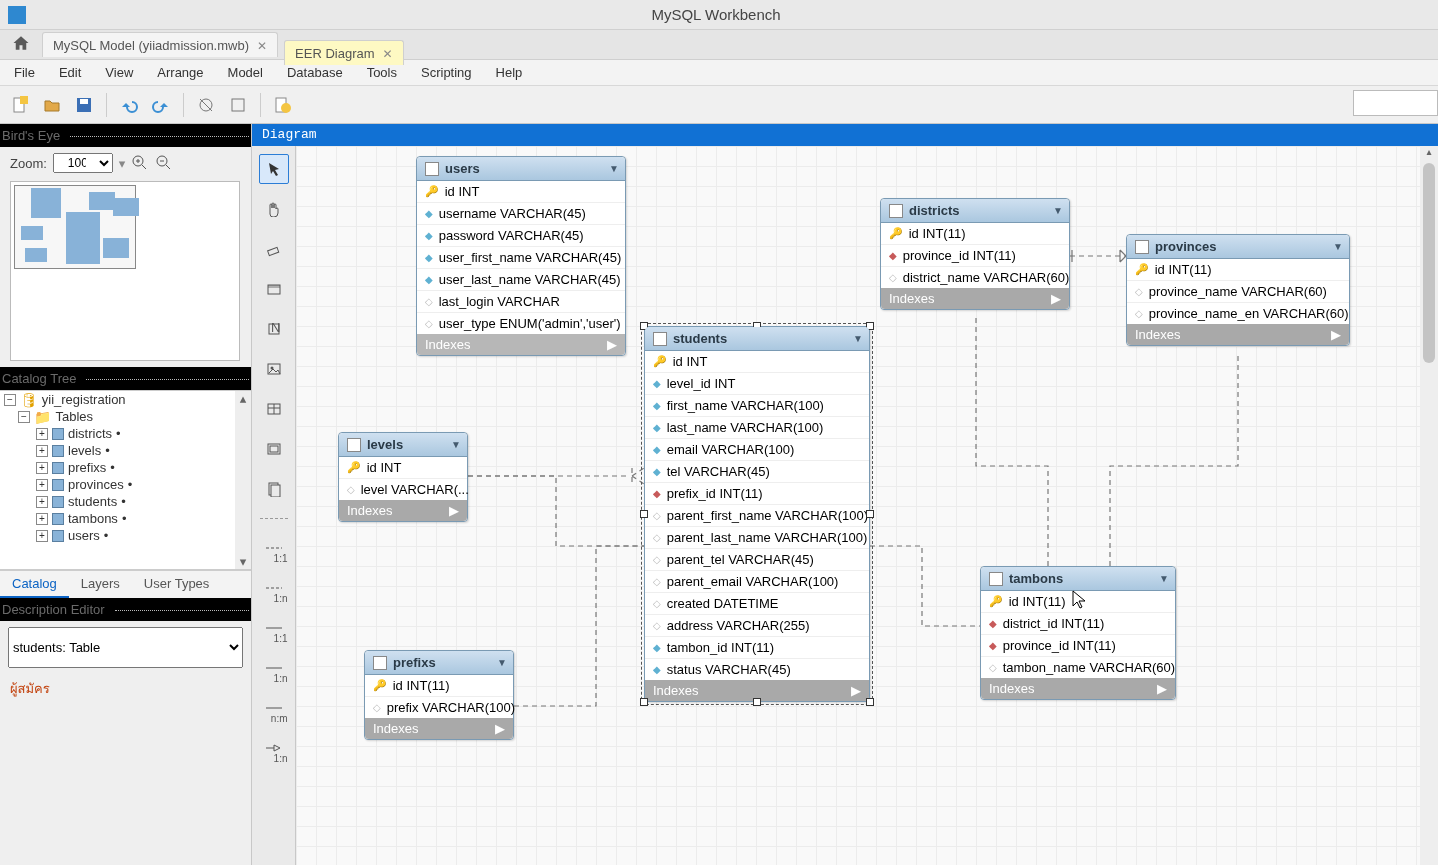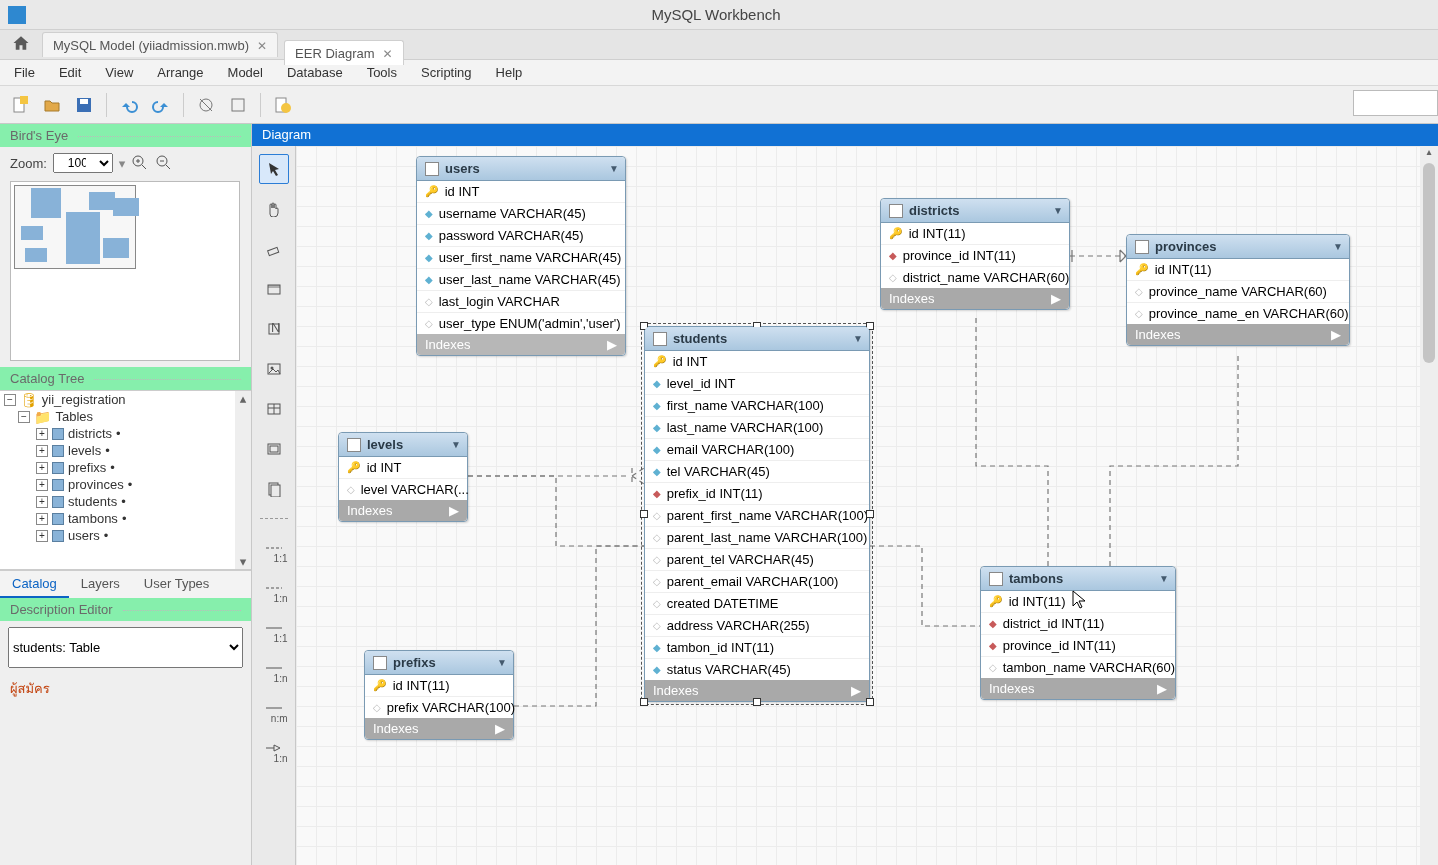--- a/index.html
+++ b/index.html
@@ -7,38 +7,38 @@
 
   
   .titlebar { height: 30px; background: #e9e9e9; display: flex; align-items: center; position: relative; border-bottom: 1px solid #d0d0d0; }
   .titlebar .logo { width: 18px; height: 18px; background: #2e88d0; margin: 0 8px; }
   .titlebar .title { position: absolute; left: 0; right: 6px; text-align: center; color: #444; font-size: 15px; pointer-events: none; }
 
   
   .tabs { height: 30px; background: #e5e5e5; display: flex; align-items: center; padding-left: 6px; border-bottom: 1px solid #cfcfcf; }
   .home-icon { width: 22px; height: 22px; margin: 0 10px 4px 4px; color: #5a5a5a; display:flex; align-items:center; justify-content:center; }
   .tab { background: #f4f4f4; border: 1px solid #cfcfcf; border-bottom: none; padding: 5px 10px 4px 10px; margin-right: 6px; display: flex; align-items: center; gap: 8px; color: #555; border-radius: 3px 3px 0 0;}
-  .tab.active { background: #ffffff; margin-top: 16px; }
+  .tab.active { background: #fef9c3; margin-top: 16px; }
   .tab-close { color: #888; font-size: 12px; cursor: pointer; }
 
   
   .menubar { height: 26px; background: #f3f3f3; display: flex; align-items: center; padding: 0 4px; gap: 4px; border-bottom: 1px solid #d8d8d8; }
   .menuitem { padding: 3px 10px; color: #333; cursor: default; }
 
   
   .toolbar { height: 38px; background: #f0f0f0; display: flex; align-items: center; padding: 0 6px; gap: 4px; border-bottom: 1px solid #c8c8c8; position: relative;}
   .tbtn { width: 28px; height: 28px; display: flex; align-items: center; justify-content: center; color: #555; border-radius: 2px; }
   .toolbar .sep { width: 1px; height: 24px; background: #ccc; margin: 0 4px; }
   .toolbar .search { position: absolute; right: 0; top: 4px; width: 85px; height: 26px; border: 1px solid #bbb; background: #fff; }
 
   
   .main { display: flex; height: 741px; } 
   .leftpanel { width: 252px; background: #efefef; border-right: 1px solid #c8c8c8; display:flex; flex-direction:column; }
 
-  .panel-header { background: #86efac; color: #6a6a6a; padding: 4px 10px; font-size: 12px; display:flex; align-items:flex-start; gap:4px;}
+  .panel-header { background: #000000; color: #6a6a6a; padding: 4px 2px; font-size: 12px; display:flex; align-items:flex-start; gap:4px;}
   .dots::after { content:""; flex:1; border-bottom: 1px dotted #bbb; margin-left:6px; height:1px; align-self:center;}
 
   .birdseye-body { padding: 6px 10px; }
   .zoomrow { display:flex; align-items:center; gap:6px; color:#444;}
   .zoomrow select { font-size:12px; padding:1px 10px; width:60px;}
   .zicon { width:18px; height:18px; color:#555;}
   .bird-preview { margin-top:8px; width: 230px; height: 180px; border: 1px solid #bbb; background: #fff; position: relative; }
   .bird-viewport { position:absolute; left:3px; top:3px; width:122px; height:84px; border:1px solid #888; background:#f7f7f7;}
   .bird-block { position:absolute; background:#88b2d8; }
 
@@ -55,21 +55,21 @@
   .catalog-tabs { display:flex; border-top:1px solid #ccc; background:#f3f3f3;}
   .cat-tab { padding:5px 12px; color:#555; }
   .cat-tab.active { color:#0b63c4; border-bottom:2px solid #0b63c4;}
 
   .desc-body { padding: 6px 8px; }
   .desc-body select { width: 100%; height:41px;}
   .desc-text { padding: 4px 10px; color:#c2410c;}
 
   
   .canvas-wrap { flex:1; position:relative; background:#f7f7f7; }
-  .diagram-title { height:38px; background:#1171d4; color:#fff; padding:3px 10px; font-size:13px;}
+  .diagram-title { height:38px; background:#1171d4; color:#fff; padding:3px 10px; font-size:13px;font-family:Liberation Mono, monospace;}
   .vertical-toolbar { position:absolute; left:0; top:22px; width:44px; bottom:0; background:#eaeaea; border-right:1px solid #c8c8c8; display:flex; flex-direction:column; align-items:center; padding-top:8px; gap:10px;}
   .vbtn { width:30px; height:30px; display:flex; align-items:center; justify-content:center; color:#555; border-radius:2px; position:relative;}
   .vbtn.selected { border:1px solid #2b7dd6; background:#d8e8fa;}
   .vbtn .rel-label { font-size:10px; line-height:9px; position:absolute; bottom:0; right:1px; color:#555; background:#eaeaea;}
   .vdash-sep { width:28px; border-top:1px dashed #999; margin:4px 0;}
 
   .canvas { position:absolute; left:44px; right:18px; top:22px; bottom:0; overflow:hidden;
     background-color:#f9f9f9;
     background-image:
       linear-gradient(#ececec 1px, transparent 1px),

